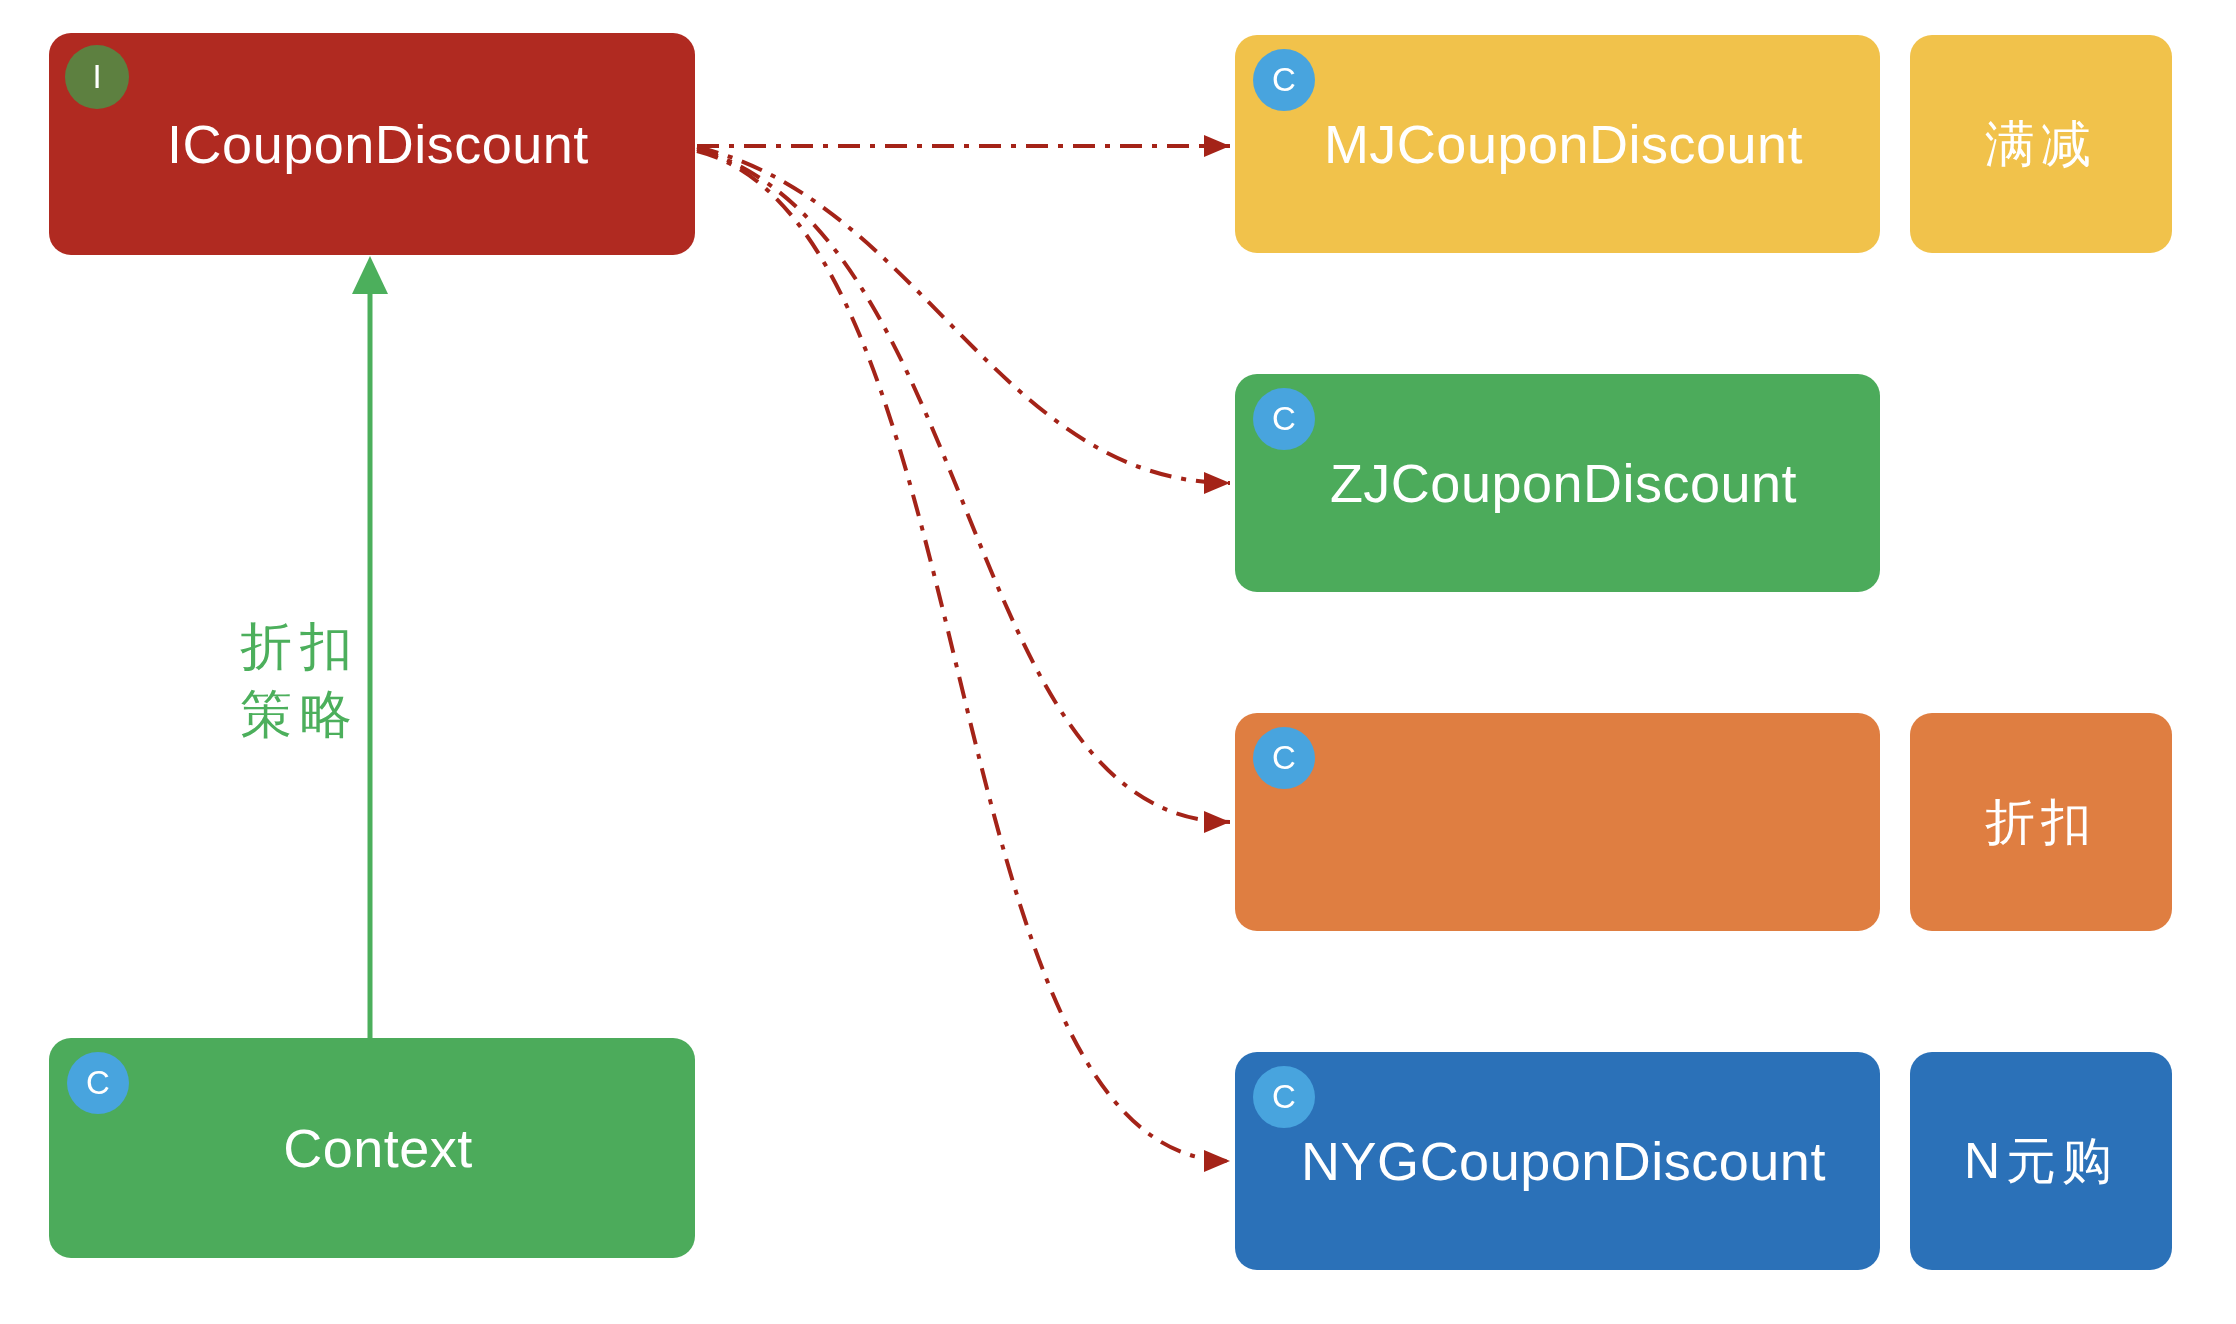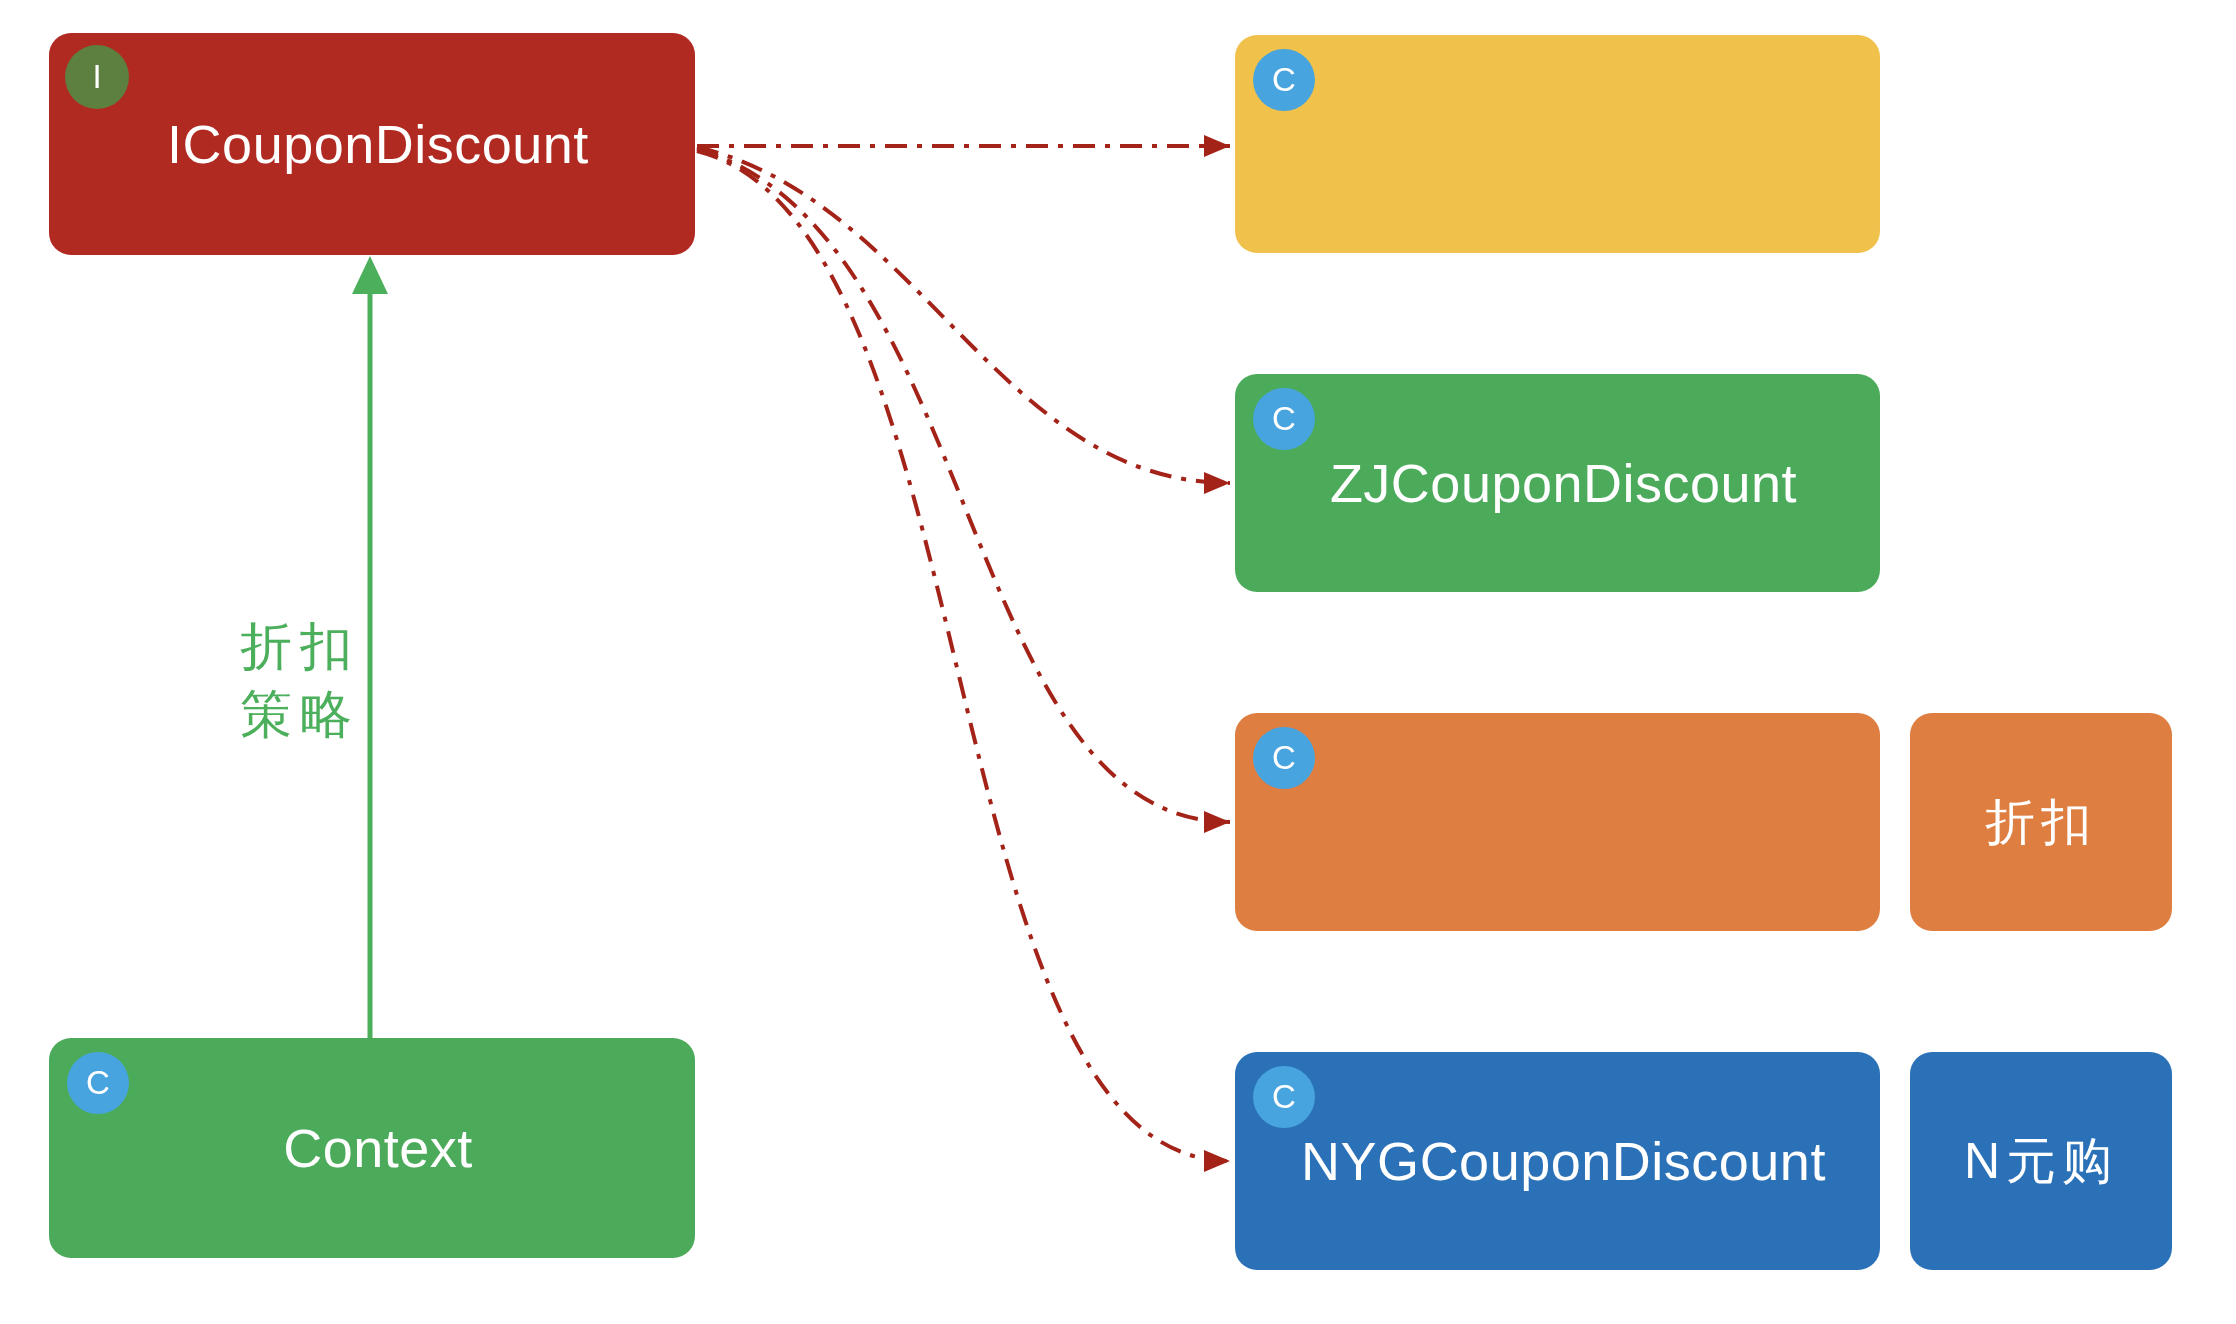--- a/index.html
+++ b/index.html
@@ -78,20 +78,24 @@
     <span class="name">Context</span>
   </div>
 
   <div id="strategy-label">
     <div>折扣</div>
     <div>策略</div>
   </div>
 
   <div class="node row-main top-0 c-yellow">
     <span class="badge badge-blue">C</span>
+    <span class="name">MJCouponDiscount</span>
+  </div>
+  <div class="node row-tag top-0 c-yellow">
+    <span class="cjk">满减</span>
   </div>
 
   <div class="node row-main top-1 c-green">
     <span class="badge badge-blue">C</span>
     <span class="name">ZJCouponDiscount</span>
   </div>
 
   <div class="node row-main top-2 c-orange">
     <span class="badge badge-blue">C</span>
   </div>

